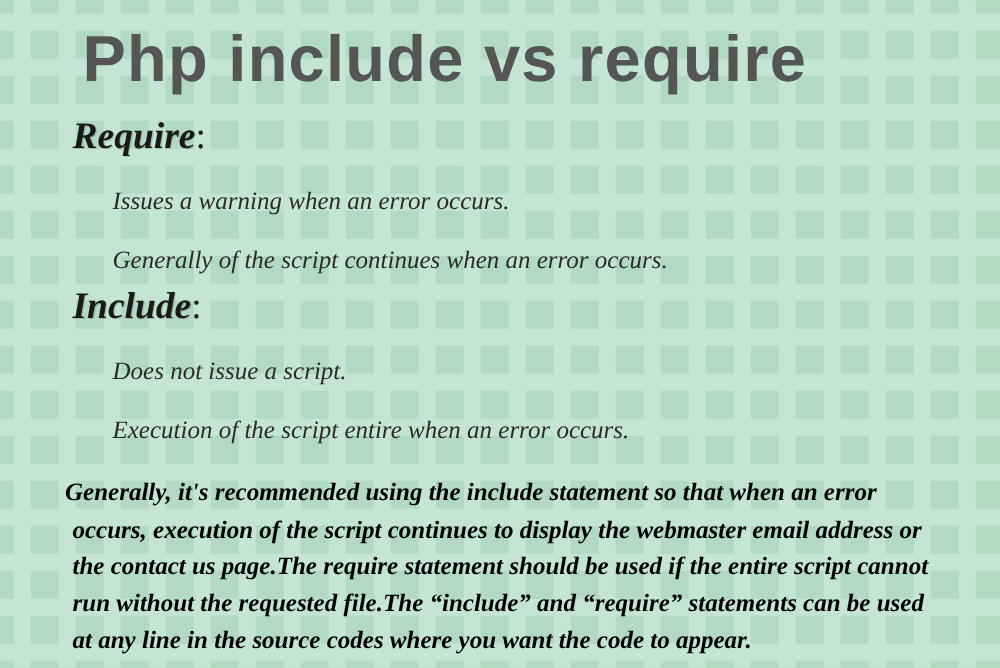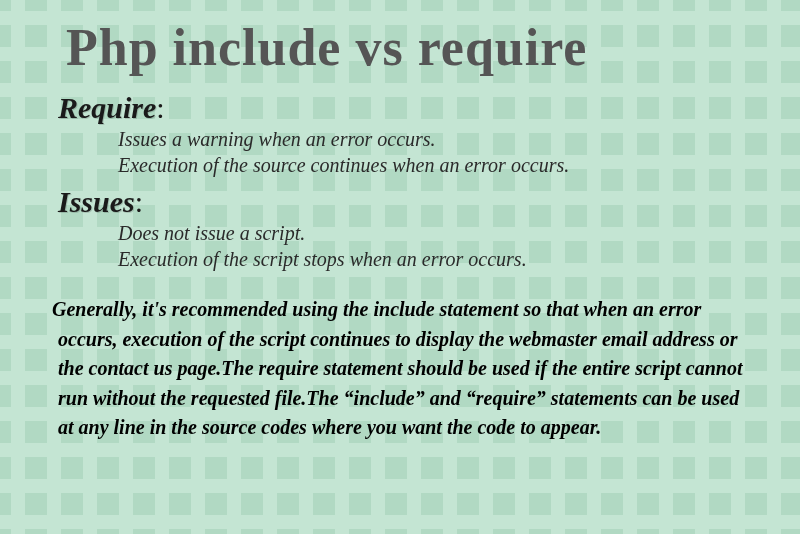--- a/index.html
+++ b/index.html
@@ -10,21 +10,21 @@
     background-image:
       linear-gradient(#c4e5d3 14px, transparent 14px),
       linear-gradient(90deg, #c4e5d3 14px, transparent 14px);
     background-size: 36px 36px;
     background-position: 11px 11px;
     font-family: Georgia, 'Times New Roman', serif;
     color: #2a2a2a;
     overflow: hidden;
   }
   .title {
-    font-family: Liberation Serif, serif;
+    font-family: Liberation Sans, sans-serif;
     font-size: 52px;
     font-weight: bold;
     color: #555555;
     padding: 18px 0 0 66px;
     letter-spacing: 1px;
   }
   .section-label {
     font-size: 30px;
     padding-left: 58px;
     margin-top: 14px;
@@ -36,22 +36,22 @@
     text-shadow: 1px 1px 0 rgba(0,0,0,0.15);
   }
   .section-label .colon {
     font-weight: normal;
     font-style: normal;
   }
   .section-label.req { margin-top: 8px; }
   .point {
     font-style: italic;
     font-size: 20px;
-    padding-left: 118px;
-    margin-top: 3px;
+    padding-left: 90px;
+    margin-top: 24px;
     color: #2a2a2a;
   }
   .paragraph {
     font-style: italic;
     font-weight: bold;
     font-size: 20px;
     line-height: 1.48;
     padding: 0 54px 0 58px;
     margin-top: 24px;
     color: #000000;
@@ -60,21 +60,21 @@
 </style>
 </head>
 <body>
 
 <div class="title">Php include vs require</div>
 
 <div class="section-label">
   <span class="kw">Require</span><span class="colon">:</span>
 </div>
 <div class="point">Issues a warning when an error occurs.</div>
-<div class="point">Execution of the source continues when an error occurs.</div>
+<div class="point">Generally of the script continues when an error occurs.</div>
 
 <div class="section-label req">
-  <span class="kw">Issues</span><span class="colon">:</span>
+  <span class="kw">Include</span><span class="colon">:</span>
 </div>
 <div class="point">Does not issue a script.</div>
-<div class="point">Execution of the script stops when an error occurs.</div>
+<div class="point">Execution of the script entire when an error occurs.</div>
 
 <div class="paragraph"> Generally, it's recommended using the include statement so that when an error occurs, execution of the script continues to display the webmaster email address or the contact us page.The require statement should be used if the entire script cannot run without the requested file.The “include” and “require” statements can be used at any line in the source codes where you want the code to appear.</div>
 
 </body></html>

